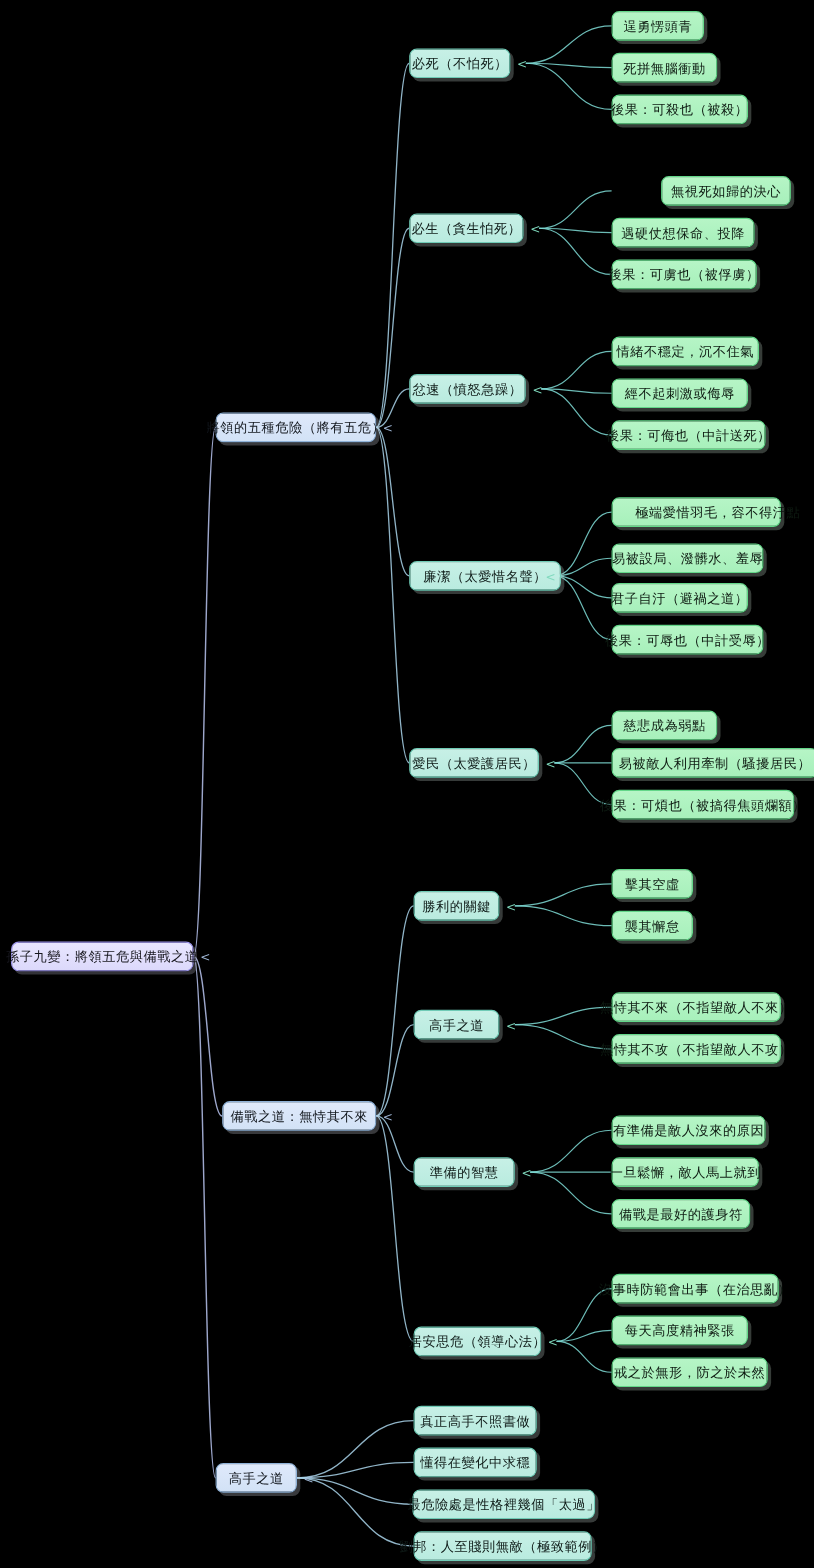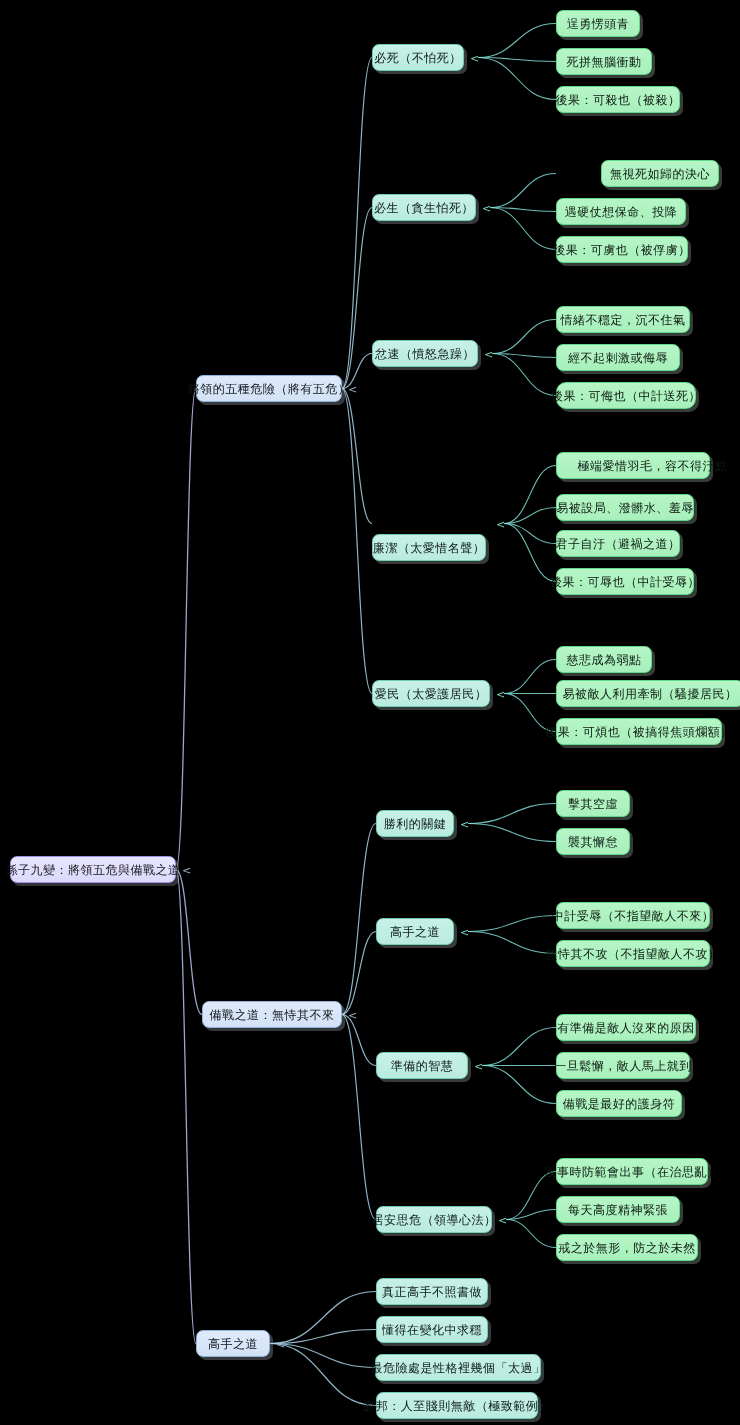--- a/index.html
+++ b/index.html
@@ -131,41 +131,41 @@
       <div class="node lvl3" style="left: 556px; top: 86px; width: 124px;">後果：可殺也（被殺）</div>
       <div class="node lvl2" style="left: 372px; top: 194px; width: 104px;">必生（貪生怕死）</div>
       <div class="collapse-mark green" style="left: 482px; top: 202.5px;">&lt;</div>
       <div class="node lvl3" style="left: 556px; top: 160px; width: 118px; margin-left: 45px;">無視死如歸的決心</div>
       <div class="node lvl3" style="left: 556px; top: 198px; width: 130px;">遇硬仗想保命、投降</div>
       <div class="node lvl3" style="left: 556px; top: 236px; width: 132px;">後果：可虜也（被俘虜）</div>
       <div class="node lvl2" style="left: 372px; top: 340px; width: 106px;">忿速（憤怒急躁）</div>
       <div class="collapse-mark green" style="left: 484px; top: 348.5px;">&lt;</div>
       <div class="node lvl3" style="left: 556px; top: 306px; width: 134px;">情緒不穩定，沉不住氣</div>
       <div class="node lvl3" style="left: 556px; top: 344px; width: 124px;">經不起刺激或侮辱</div>
-      <div class="node lvl3" style="left: 556px; top: 382px; width: 140px; border-radius: 10px;">後果：可侮也（中計送死）</div>
-      <div class="node lvl2" style="left: 372px; top: 510px; width: 114px; margin-top: 24px;">廉潔（太愛惜名聲）</div>
+      <div class="node lvl3" style="left: 556px; top: 382px; width: 140px;">後果：可侮也（中計送死）</div>
+      <div class="node lvl2" style="left: 372px; top: 510px; width: 138px;">廉潔（太愛惜名聲）</div>
       <div class="collapse-mark green" style="left: 496px; top: 518.5px;">&lt;</div>
       <div class="node lvl3" style="left: 556px; top: 452px; width: 154px; padding-left: 48px;">極端愛惜羽毛，容不得汙點</div>
       <div class="node lvl3" style="left: 556px; top: 494px; width: 138px;">易被設局、潑髒水、羞辱</div>
       <div class="node lvl3" style="left: 556px; top: 530px; width: 124px;">君子自汙（避禍之道）</div>
       <div class="node lvl3" style="left: 556px; top: 568px; width: 138px;">後果：可辱也（中計受辱）</div>
       <div class="node lvl2" style="left: 372px; top: 680px; width: 118px;">愛民（太愛護居民）</div>
       <div class="collapse-mark green" style="left: 496px; top: 688.5px;">&lt;</div>
       <div class="node lvl3" style="left: 556px; top: 646px; width: 96px;">慈悲成為弱點</div>
       <div class="node lvl3" style="left: 556px; top: 680px; width: 188px;">易被敵人利用牽制（騷擾居民）</div>
       <div class="node lvl3" style="left: 556px; top: 718px; width: 166px;">後果：可煩也（被搞得焦頭爛額）</div>
       <div class="node lvl1" style="left: 202px; top: 1001px; width: 140px;">備戰之道：無恃其不來</div>
       <div class="collapse-mark" style="left: 348px; top: 1009.5px;">&lt;</div>
       <div class="node lvl2" style="left: 376px; top: 810px; width: 78px;">勝利的關鍵</div>
       <div class="collapse-mark green" style="left: 460px; top: 818.5px;">&lt;</div>
       <div class="node lvl3" style="left: 556px; top: 790px; width: 74px;">擊其空虛</div>
       <div class="node lvl3" style="left: 556px; top: 828px; width: 74px;">襲其懈怠</div>
       <div class="node lvl2" style="left: 376px; top: 918px; width: 78px;">高手之道</div>
       <div class="collapse-mark green" style="left: 460px; top: 926.5px;">&lt;</div>
-      <div class="node lvl3" style="left: 556px; top: 902px; width: 154px;">中計受辱（不指望敵人不來）</div>
+      <div class="node lvl3" style="left: 556px; top: 902px; width: 154px;">無恃其不來（不指望敵人不來）</div>
       <div class="node lvl3" style="left: 556px; top: 940px; width: 154px;">無恃其不攻（不指望敵人不攻）</div>
       <div class="node lvl2" style="left: 376px; top: 1052px; width: 92px;">準備的智慧</div>
       <div class="collapse-mark green" style="left: 474px; top: 1060.5px;">&lt;</div>
       <div class="node lvl3" style="left: 556px; top: 1014px; width: 140px;">有準備是敵人沒來的原因</div>
       <div class="node lvl3" style="left: 556px; top: 1052px; width: 134px;">一旦鬆懈，敵人馬上就到</div>
       <div class="node lvl3" style="left: 556px; top: 1090px; width: 126px;">備戰是最好的護身符</div>
       <div class="node lvl2" style="left: 376px; top: 1206px; width: 116px;">居安思危（領導心法）</div>
       <div class="collapse-mark green" style="left: 498px; top: 1214.5px;">&lt;</div>
       <div class="node lvl3" style="left: 556px; top: 1158px; width: 152px;">沒事時防範會出事（在治思亂）</div>
       <div class="node lvl3" style="left: 556px; top: 1196px; width: 124px;">每天高度精神緊張</div>

